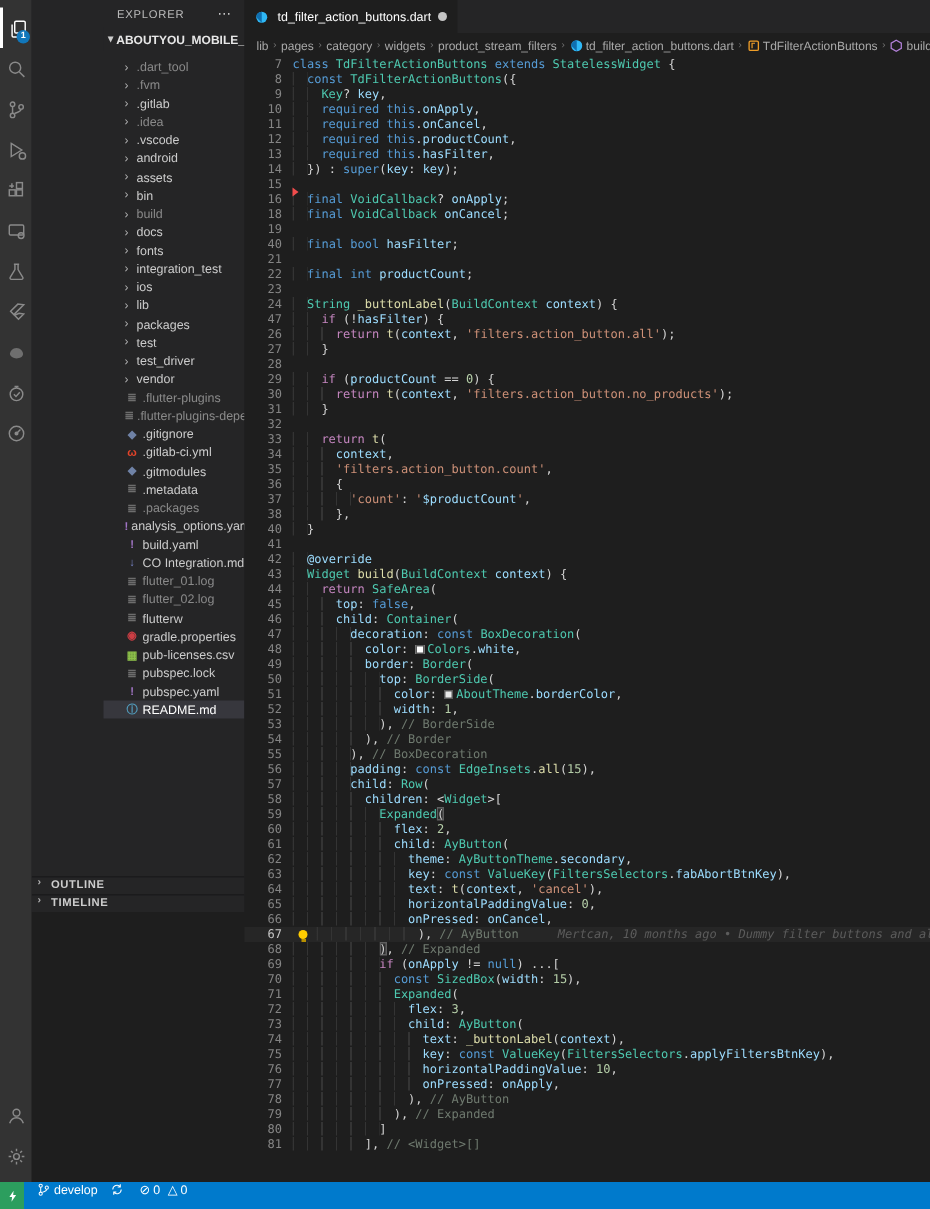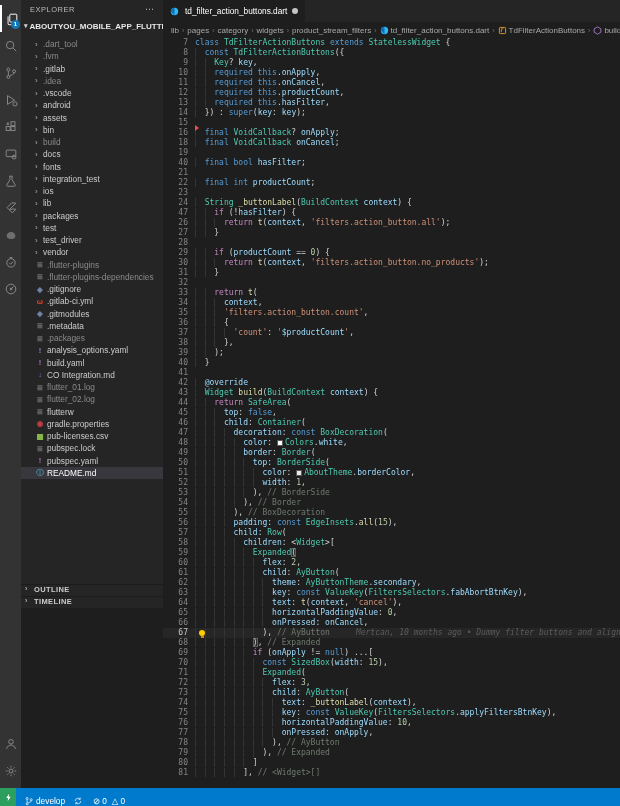--- a/index.html
+++ b/index.html
@@ -13,21 +13,21 @@
   .ab-bottom { position:absolute; bottom:4px; left:0; width:21px; display:flex; flex-direction:column; align-items:center; }
   .ab-item { position:relative; width:21px; height:27px; display:flex; align-items:center; justify-content:center; cursor:pointer; }
   .ab-item svg { width:14px; height:14px; stroke:#8a8a8a; fill:none; stroke-width:1.1; }
   .ab-item.active { border-left:2px solid #ffffff; }
   .ab-item.active svg { stroke:#ffffff; }
   .ab-item.filled svg { fill:#6f6f6f; stroke:none; }
   .ab-badge { position:absolute; right:1px; bottom:3px; min-width:9px; height:9px; border-radius:5px;
               background:#1177bb; color:#fff; font-size:6px; line-height:9px; text-align:center; font-weight:bold; }
 
   
-  .sidebar { position:absolute; left:21px; top:0; width:142px; height:608px; background:#252526; overflow:hidden; }
+  .sidebar { position:absolute; left:21px; top:0; width:142px; height:608px; background:#252526; overflow:hidden;padding-left:48px; }
   .sb-header { height:18px; display:flex; align-items:center; justify-content:space-between; padding:0 8px 0 9px; }
   .sb-header .ttl { font-size:7.5px; letter-spacing:.5px; color:#bbbbbb; }
   .sb-more { color:#cccccc; font-size:9px; letter-spacing:1px; cursor:pointer; }
   .sb-project { height:16px; display:flex; align-items:center; font-size:8px; font-weight:bold; color:#e7e7e7; padding-left:3px; background:#252526; }
   .sb-project .chev { font-size:7px; margin-right:2px; color:#cccccc; }
   .sb-list { padding-top:4px; }
   .sb-row { height:12.25px; display:flex; align-items:center; padding-left:14px; font-size:8.3px; color:#cccccc; cursor:pointer; white-space:nowrap; }
   .sb-row.dim { color:#8a8a8a; }
   .sb-row.selected { background:#37373d; color:#ffffff; }
   .sb-row .chev { color:#b0b0b0; width:8px; font-size:8px; }
@@ -42,38 +42,38 @@
   .tab { height:22px; background:#1e1e1e; display:flex; align-items:center; padding:0 7px; cursor:pointer; }
   .tab-title { font-size:8.3px; color:#ffffff; margin:0 5px 0 4px; }
   .mod-dot { width:6px; height:6px; border-radius:3px; background:#c5c5c5; cursor:pointer; }
   .breadcrumbs { height:16px; display:flex; align-items:center; padding-left:8px; font-size:8px; color:#a9a9a9; white-space:nowrap; }
   .bc-item { display:flex; align-items:center; cursor:pointer; }
   .bc-sep { margin:0 3px; color:#6e6e6e; font-size:7px; }
   .bc-ic { margin-right:2px; display:inline-flex; }
 
   .editor { position:absolute; left:0; top:38px; right:0; bottom:0; font-family:"DejaVu Sans Mono", monospace; font-size:8px; }
   .line { position:relative; height:10px; line-height:10px; display:flex; white-space:pre; }
-  .line.current { background:rgba(255,255,255,0.04); }
+  .line.current { background:rgba(255,255,255,0.04);gap:16px; }
   .gutter { width:32px; flex:0 0 32px; text-align:right; padding-right:7px; color:#858585; cursor:pointer; position:relative; }
   .line.current .gutter { color:#c6c6c6; }
   .code { flex:1; color:#d4d4d4; overflow:hidden; }
   .tk-k{color:#569cd6} .tk-c{color:#c586c0} .tk-t{color:#4ec9b0} .tk-f{color:#dcdcaa}
   .tk-v{color:#9cdcfe} .tk-s{color:#ce9178} .tk-n{color:#b5cea8} .tk-p{color:#d4d4d4}
   .tk-m{color:#6f7a6f} .tk-ip{color:#9cdcfe}
   .tk-i{ background-image:repeating-linear-gradient(to right,#343434 0 1px,transparent 1px 2ch); }
   .tk-px{ color:#d4d4d4; box-shadow:0 0 0 1px #5e5e5e inset; background:rgba(90,90,90,.25); }
   .tk-w{ display:inline-block; width:6px; height:6px; margin:0 2px 0 0; vertical-align:-1px; border:1px solid #5a5a5a; }
   .blame { color:#5c5c5c; font-style:italic; margin-left:26px; }
   .del-mark { position:absolute; right:-4px; top:-3px; width:0; height:0;
               border-left:4px solid #f14c4c; border-top:3px solid transparent; border-bottom:3px solid transparent; }
   .bulb { position:absolute; left:36px; top:1.5px; width:6px; height:6px; border-radius:3px; background:#ffcc00; cursor:pointer; }
   .bulb:after { content:""; position:absolute; left:1.5px; top:6px; width:3px; height:2px; background:#b89000; }
 
   
-  .statusbar { position:absolute; left:0; bottom:0; width:620px; height:18px; background:#007acc; display:flex; align-items:flex-end; color:#ffffff; font-size:8.3px; }
+  .statusbar { position:absolute; left:0; bottom:0; width:620px; height:18px; background:#007acc; display:flex; align-items:flex-start; color:#ffffff; font-size:8.3px; }
   .st-remote { width:16px; height:18px; background:#2c9e5e; display:flex; align-items:center; justify-content:center; cursor:pointer; }
   .st-remote svg { width:9px; height:9px; stroke:#fff; stroke-width:1.3; fill:none; }
   .st-item { display:flex; align-items:center; margin-left:8px; cursor:pointer; }
   .st-item svg { width:10px; height:10px; stroke:#fff; stroke-width:1.1; fill:none; margin-right:2px; }
   .st-glyph { font-size:8.5px; margin-right:2px; }
   .st-num { margin-right:5px; }
 </style>
 </head>
 <body>
 
@@ -422,21 +422,20 @@
         <div class="line"><span class="gutter">29</span><span class="code"><span class="tk-i">    </span><span class="tk-c">if </span><span class="tk-p">(</span><span class="tk-v">productCount</span><span class="tk-p"> == </span><span class="tk-n">0</span><span class="tk-p">) {</span></span></div>
         <div class="line"><span class="gutter">30</span><span class="code"><span class="tk-i">      </span><span class="tk-c">return </span><span class="tk-f">t</span><span class="tk-p">(</span><span class="tk-v">context</span><span class="tk-p">, </span><span class="tk-s">'filters.action_button.no_products'</span><span class="tk-p">);</span></span></div>
         <div class="line"><span class="gutter">31</span><span class="code"><span class="tk-i">    </span><span class="tk-p">}</span></span></div>
         <div class="line"><span class="gutter">32</span><span class="code"></span></div>
         <div class="line"><span class="gutter">33</span><span class="code"><span class="tk-i">    </span><span class="tk-c">return </span><span class="tk-f">t</span><span class="tk-p">(</span></span></div>
         <div class="line"><span class="gutter">34</span><span class="code"><span class="tk-i">      </span><span class="tk-v">context</span><span class="tk-p">,</span></span></div>
         <div class="line"><span class="gutter">35</span><span class="code"><span class="tk-i">      </span><span class="tk-s">'filters.action_button.count'</span><span class="tk-p">,</span></span></div>
         <div class="line"><span class="gutter">36</span><span class="code"><span class="tk-i">      </span><span class="tk-p">{</span></span></div>
         <div class="line"><span class="gutter">37</span><span class="code"><span class="tk-i">        </span><span class="tk-s">'count'</span><span class="tk-p">: </span><span class="tk-s">'</span><span class="tk-ip">$productCount</span><span class="tk-s">'</span><span class="tk-p">,</span></span></div>
         <div class="line"><span class="gutter">38</span><span class="code"><span class="tk-i">      </span><span class="tk-p">},</span></span></div>
-        <div class="line"><span class="gutter">39</span><span class="code"><span class="tk-i">    </span><span class="tk-p">);</span></span></div>
         <div class="line"><span class="gutter">40</span><span class="code"><span class="tk-i">  </span><span class="tk-p">}</span></span></div>
         <div class="line"><span class="gutter">41</span><span class="code"></span></div>
         <div class="line"><span class="gutter">42</span><span class="code"><span class="tk-i">  </span><span class="tk-v">@override</span></span></div>
         <div class="line"><span class="gutter">43</span><span class="code"><span class="tk-i">  </span><span class="tk-t">Widget </span><span class="tk-f">build</span><span class="tk-p">(</span><span class="tk-t">BuildContext </span><span class="tk-v">context</span><span class="tk-p">) {</span></span></div>
         <div class="line"><span class="gutter">44</span><span class="code"><span class="tk-i">    </span><span class="tk-c">return </span><span class="tk-t">SafeArea</span><span class="tk-p">(</span></span></div>
         <div class="line"><span class="gutter">45</span><span class="code"><span class="tk-i">      </span><span class="tk-v">top</span><span class="tk-p">: </span><span class="tk-k">false</span><span class="tk-p">,</span></span></div>
         <div class="line"><span class="gutter">46</span><span class="code"><span class="tk-i">      </span><span class="tk-v">child</span><span class="tk-p">: </span><span class="tk-t">Container</span><span class="tk-p">(</span></span></div>
         <div class="line"><span class="gutter">47</span><span class="code"><span class="tk-i">        </span><span class="tk-v">decoration</span><span class="tk-p">: </span><span class="tk-k">const </span><span class="tk-t">BoxDecoration</span><span class="tk-p">(</span></span></div>
         <div class="line"><span class="gutter">48</span><span class="code"><span class="tk-i">          </span><span class="tk-v">color</span><span class="tk-p">: </span><span class="tk-w" style="background: rgb(255, 255, 255);"></span><span class="tk-t">Colors</span><span class="tk-p">.</span><span class="tk-v">white</span><span class="tk-p">,</span></span></div>
         <div class="line"><span class="gutter">49</span><span class="code"><span class="tk-i">          </span><span class="tk-v">border</span><span class="tk-p">: </span><span class="tk-t">Border</span><span class="tk-p">(</span></span></div>

